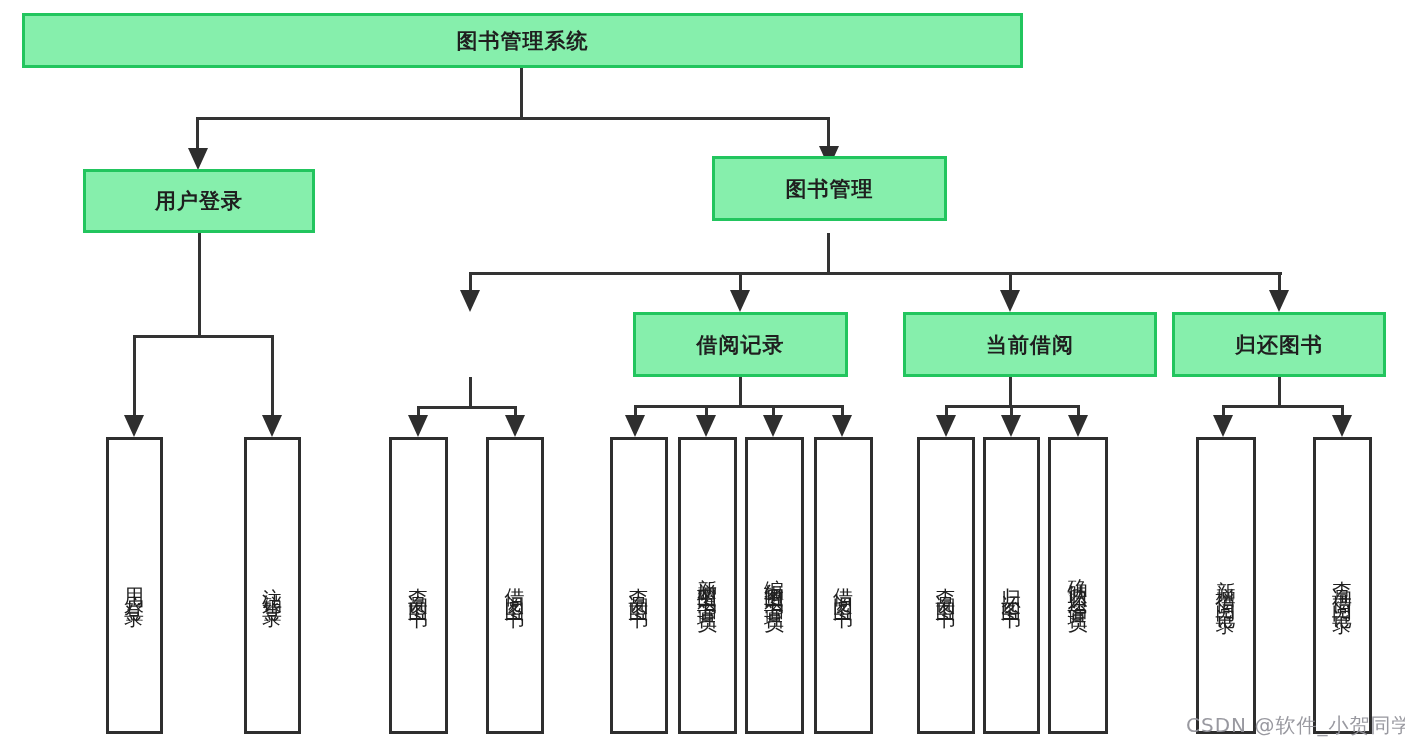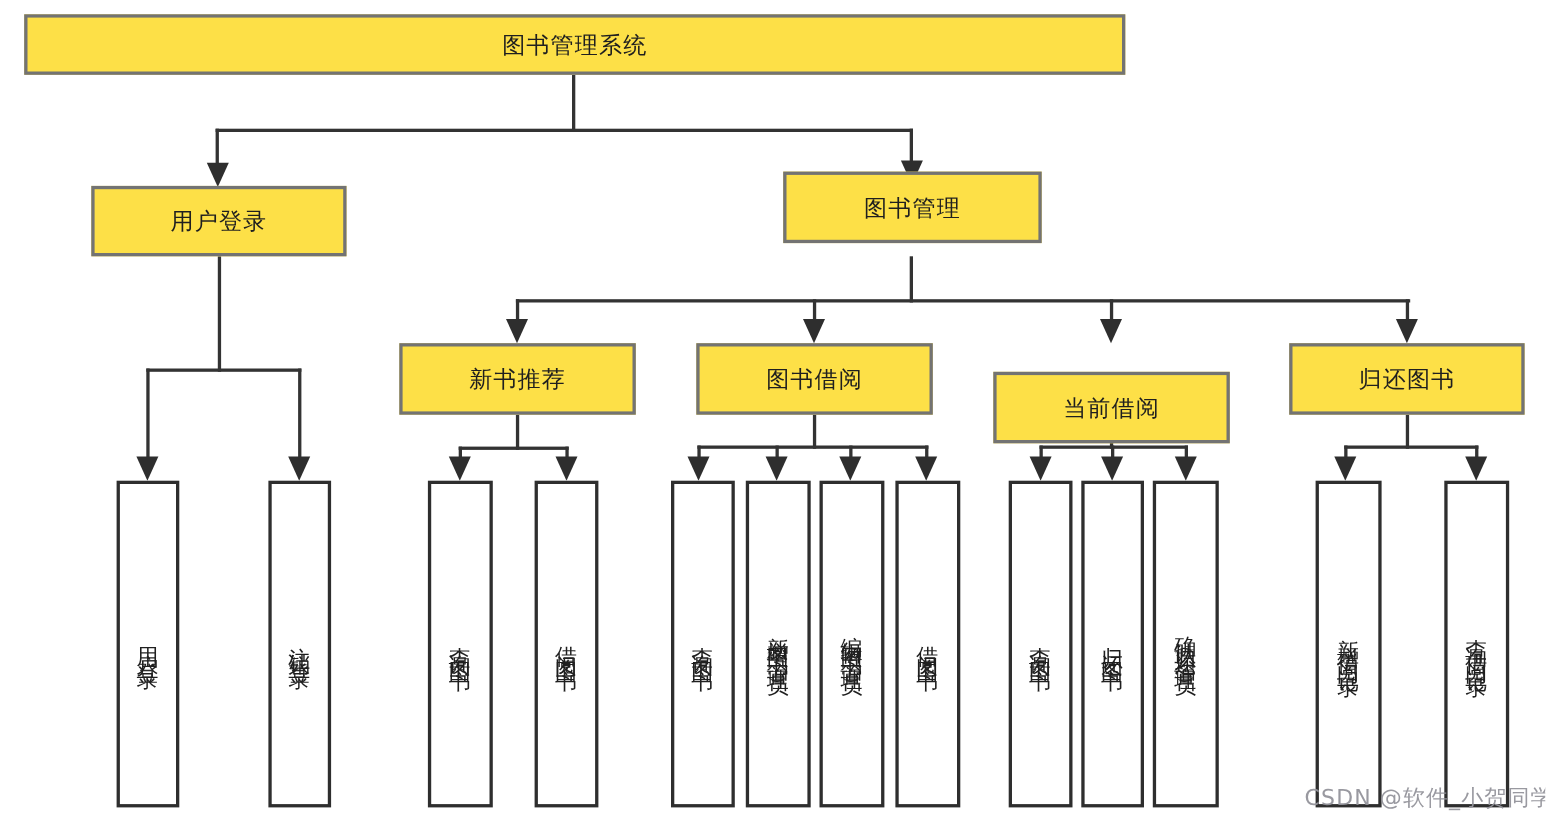--- a/index.html
+++ b/index.html
@@ -11,27 +11,27 @@
   #canvas {
     position: relative;
     width: 1405px;
     height: 747px;
     background: #ffffff;
     overflow: hidden;
   }
   
   .node {
     position: absolute;
-    background: #fde047;
-    border: 3px solid #737373;
+    background: #86efac;
+    border: 3px solid #22c55e;
     display: flex;
     align-items: center;
     justify-content: center;
     font-size: 21px;
-    font-weight: 400;
+    font-weight: 700;
     letter-spacing: 1px;
     color: #1f1f1f;
     z-index: 2;
   }
   .leaf {
     position: absolute;
     top: 437px;
     height: 297px;
     background: #ffffff;
     border: 3px solid #2e2e2e;
@@ -65,21 +65,21 @@
     border-right: 10px solid transparent;
     border-top: 22px solid #2e2e2e;
     z-index: 1;
   }
   
   #n-root            { left: 22px;   top: 13px;  width: 1001px; height: 55px; }
   #n-user-login      { left: 83px;   top: 169px; width: 232px;  height: 64px; }
   #n-book-mgmt       { left: 712px;  top: 156px; width: 235px;  height: 65px; }
   #n-new-book        { left: 363px;  top: 312px; width: 215px;  height: 65px; }
   #n-book-borrow     { left: 633px;  top: 312px; width: 215px;  height: 65px; }
-  #n-current-borrow  { left: 903px;  top: 312px; width: 215px;  height: 65px; margin-top: 26px; }
+  #n-current-borrow  { left: 903px;  top: 312px; width: 254px;  height: 65px; }
   #n-borrow-records  { left: 1172px; top: 312px; width: 214px;  height: 65px; }
 
   #lf-login       { left: 106px;  width: 57px; }
   #lf-logout      { left: 244px;  width: 57px; }
   #lf-nb-query    { left: 389px;  width: 59px; }
   #lf-nb-borrow   { left: 486px;  width: 58px; }
   #lf-bb-query    { left: 610px;  width: 58px; }
   #lf-bb-add      { left: 678px;  width: 59px; }
   #lf-bb-edit     { left: 745px;  width: 59px; }
   #lf-bb-borrow   { left: 814px;  width: 59px; }
@@ -169,25 +169,22 @@
     <span>图书管理系统</span>
   </div>
 
   <div class="node" id="n-user-login">
     <span>用户登录</span>
   </div>
   <div class="node" id="n-book-mgmt">
     <span>图书管理</span>
   </div>
 
-  <div class="node" id="n-new-book">
-    <span>新书推荐</span>
-  </div>
   <div class="node" id="n-book-borrow">
-    <span>图书借阅</span>
+    <span>借阅记录</span>
   </div>
   <div class="node" id="n-current-borrow">
     <span>当前借阅</span>
   </div>
   <div class="node" id="n-borrow-records">
     <span>归还图书</span>
   </div>
 
   <div class="leaf" id="lf-login">
     <span class="vtext">用户登录</span>

